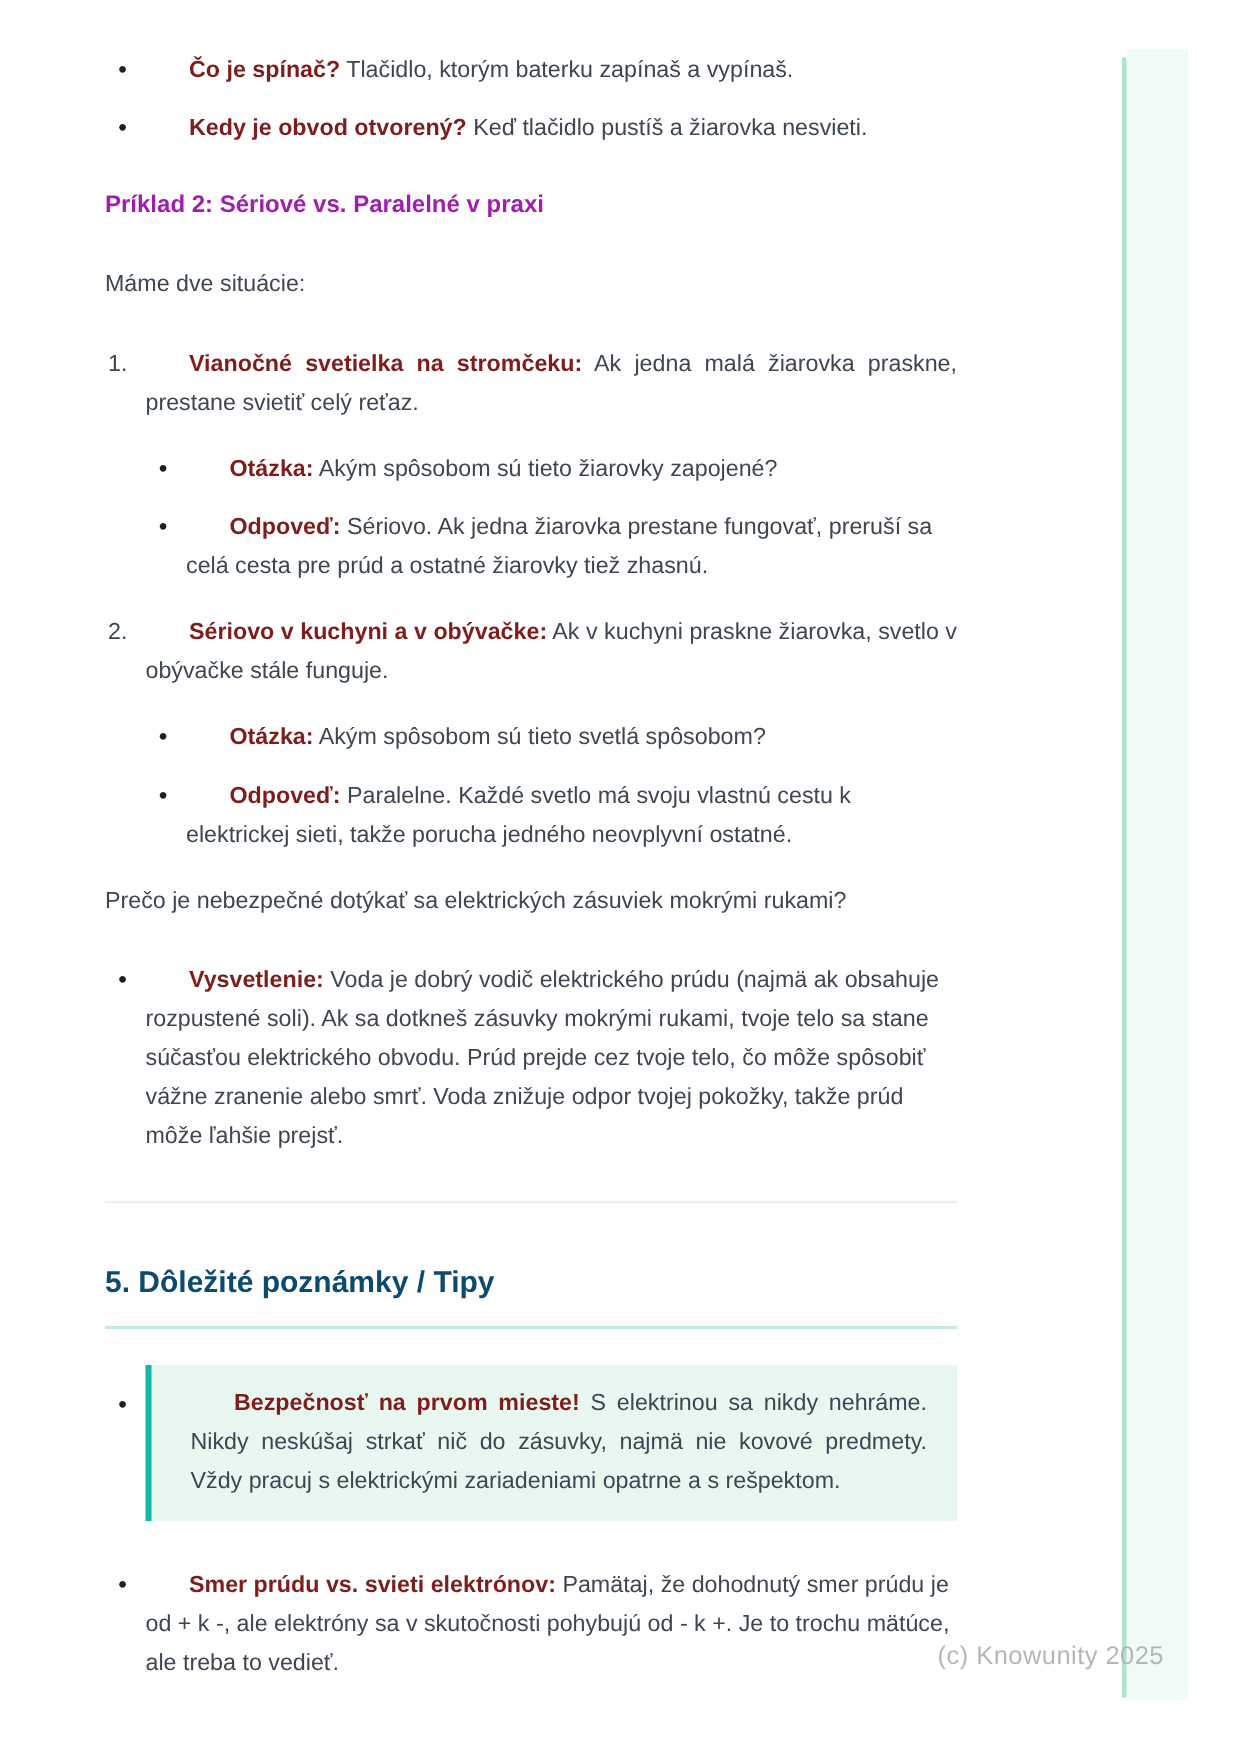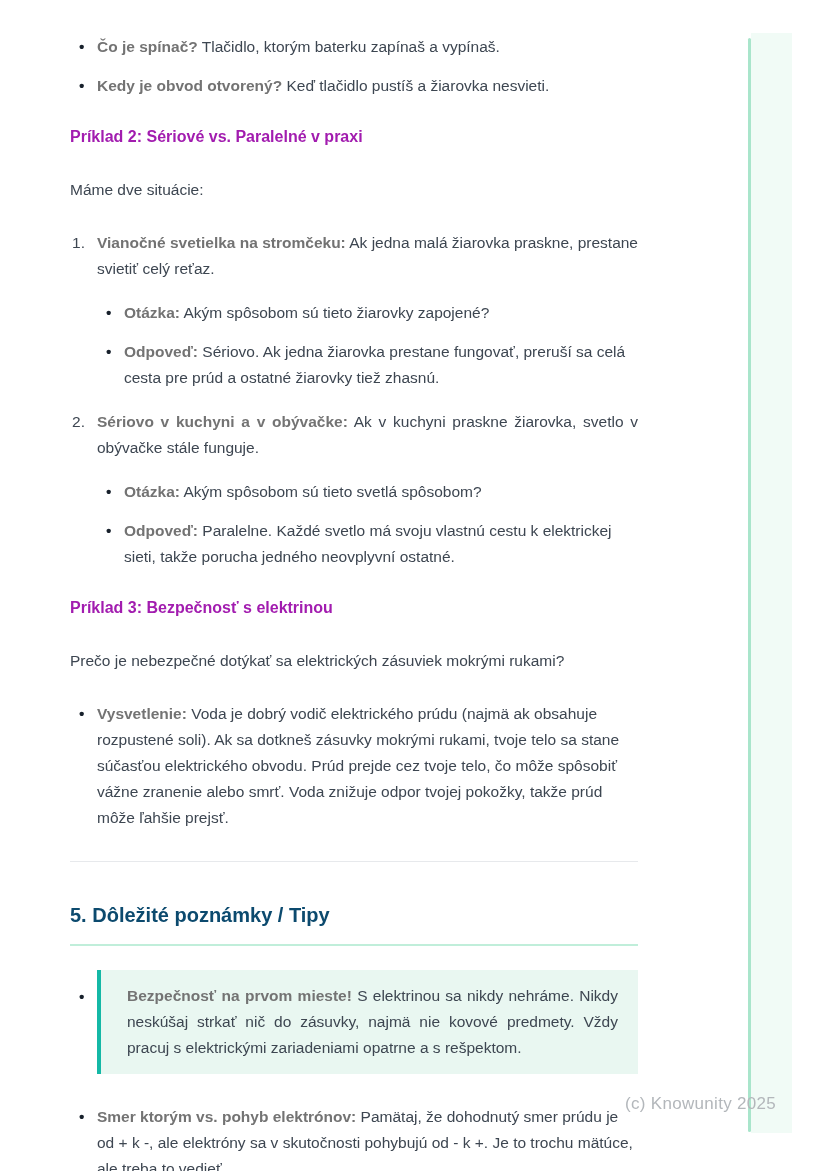--- a/index.html
+++ b/index.html
@@ -11,21 +11,21 @@
     font-family: "Liberation Sans", sans-serif;
     font-size: 15.5px;
     line-height: 26px;
     color: #3d4651;
   }
   .page {
     position: absolute;
     top: 34px; left: 70px;
     width: 568px;
   }
-  strong { color: #737373; font-weight: 700; }
+  strong { color: #7f1d1d; font-weight: 700; margin-left: 29px; }
 
   
   ul.bullets, ol.numbered, ul.subbullets { list-style: none; }
   ul.bullets > li, ul.subbullets > li, ol.numbered > li {
     position: relative;
     padding-left: 27px;
     margin-bottom: 13px;
   }
   ul.bullets > li::before, ul.subbullets > li::before {
     content: "\2022";
@@ -161,21 +161,20 @@
         <li>
           <strong>Otázka:</strong><span> Akým spôsobom sú tieto svetlá spôsobom?</span>
         </li>
         <li>
           <strong>Odpoveď:</strong><span> Paralelne. Každé svetlo má svoju vlastnú cestu k elektrickej sieti, takže porucha jedného neovplyvní ostatné.</span>
         </li>
       </ul>
     </li>
   </ol>
 
-  <h3 class="sub-heading">Príklad 3: Bezpečnosť s elektrinou</h3>
 
   <p class="para">Prečo je nebezpečné dotýkať sa elektrických zásuviek mokrými rukami?</p>
 
   <ul class="bullets">
     <li>
       <strong>Vysvetlenie:</strong><span> Voda je dobrý vodič elektrického prúdu (najmä ak obsahuje rozpustené soli). Ak sa dotkneš zásuvky mokrými rukami, tvoje telo sa stane súčasťou elektrického obvodu. Prúd prejde cez tvoje telo, čo môže spôsobiť vážne zranenie alebo smrť. Voda znižuje odpor tvojej pokožky, takže prúd môže ľahšie prejsť.</span>
     </li>
   </ul>
 
   <hr class="divider">
@@ -185,21 +184,21 @@
   <ul class="callout-list">
     <li>
       <div class="callout">
         <strong>Bezpečnosť na prvom mieste!</strong><span> S elektrinou sa nikdy nehráme. Nikdy neskúšaj strkať nič do zásuvky, najmä nie kovové predmety. Vždy pracuj s elektrickými zariadeniami opatrne a s rešpektom.</span>
       </div>
     </li>
   </ul>
 
   <ul class="tips">
     <li>
-      <strong>Smer ktorým vs. pohyb elektrónov:</strong><span> Pamätaj, že dohodnutý smer prúdu je od + k -, ale elektróny sa v skutočnosti pohybujú od - k +. Je to trochu mätúce, ale treba to vedieť.</span>
+      <strong>Smer prúdu vs. svieti elektrónov:</strong><span> Pamätaj, že dohodnutý smer prúdu je od + k -, ale elektróny sa v skutočnosti pohybujú od - k +. Je to trochu mätúce, ale treba to vedieť.</span>
     </li>
   </ul>
 
 </div>
 
 <div class="side-tint"></div>
 <div class="side-line"></div>
 
 <div class="footer-credit">(c) Knowunity 2025</div>
 

